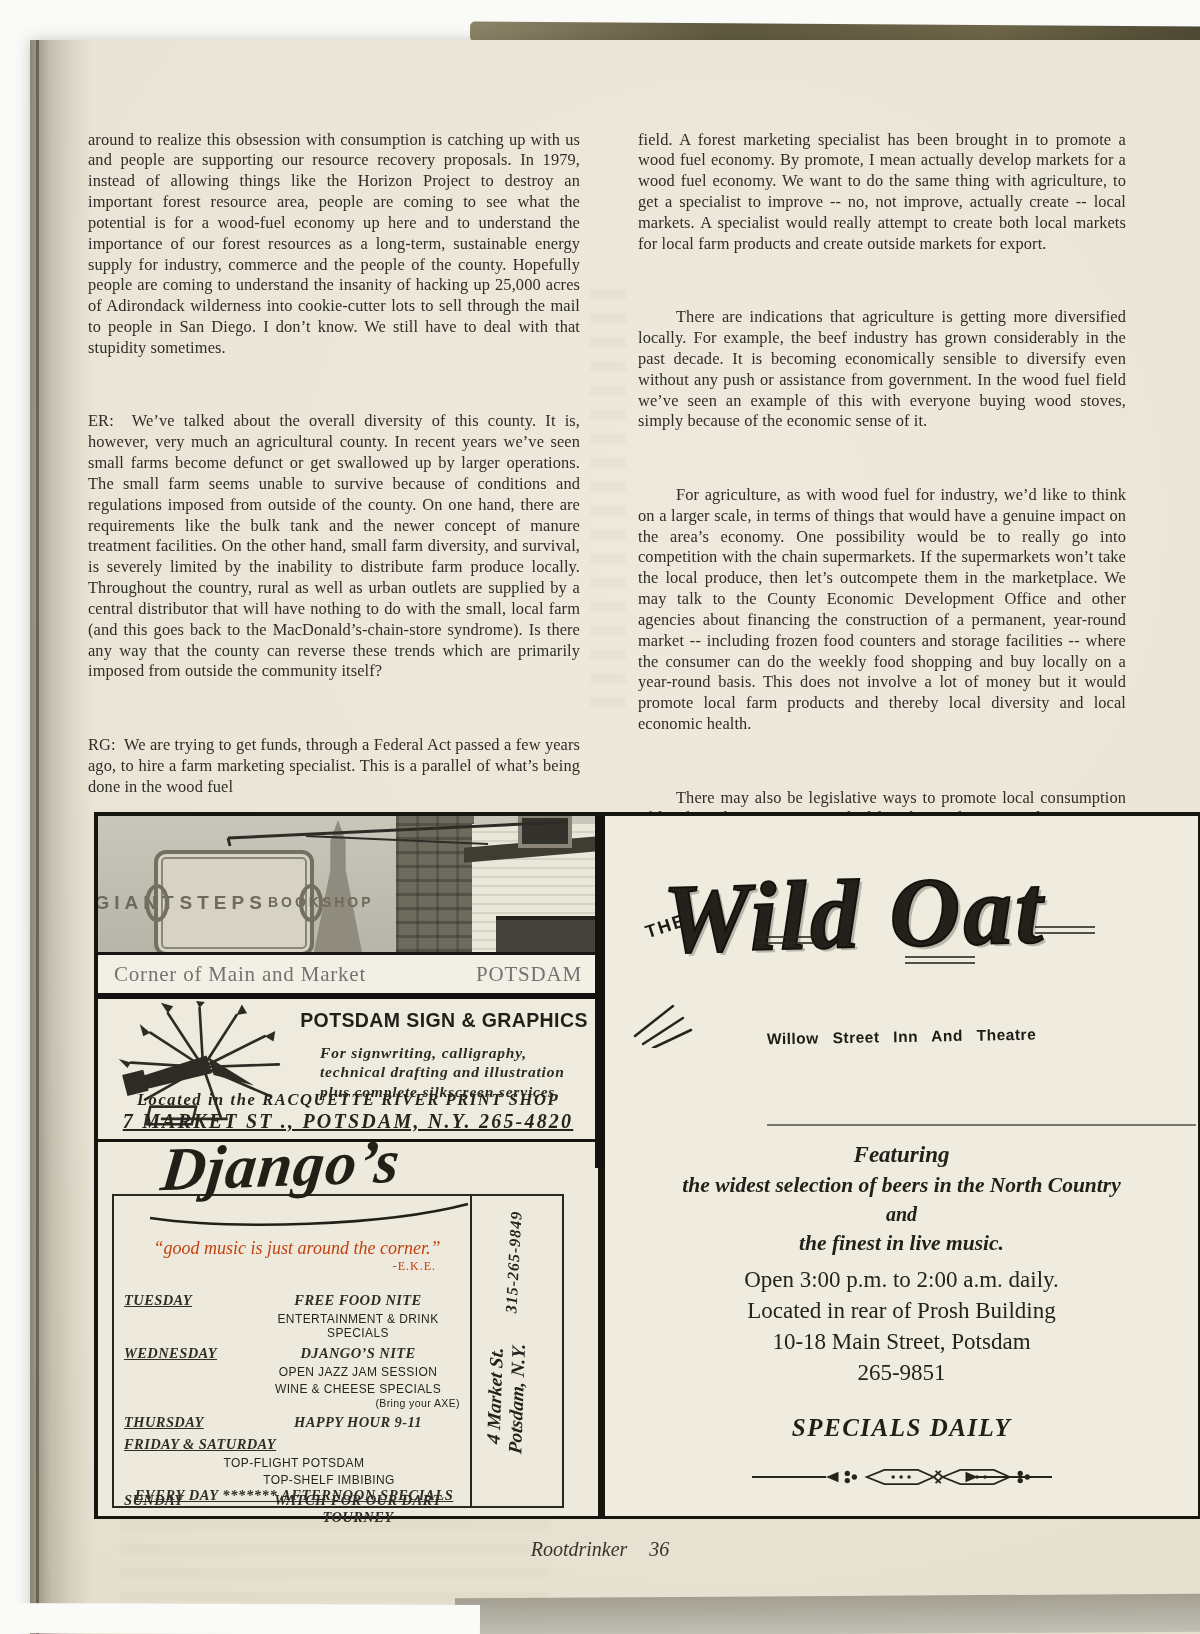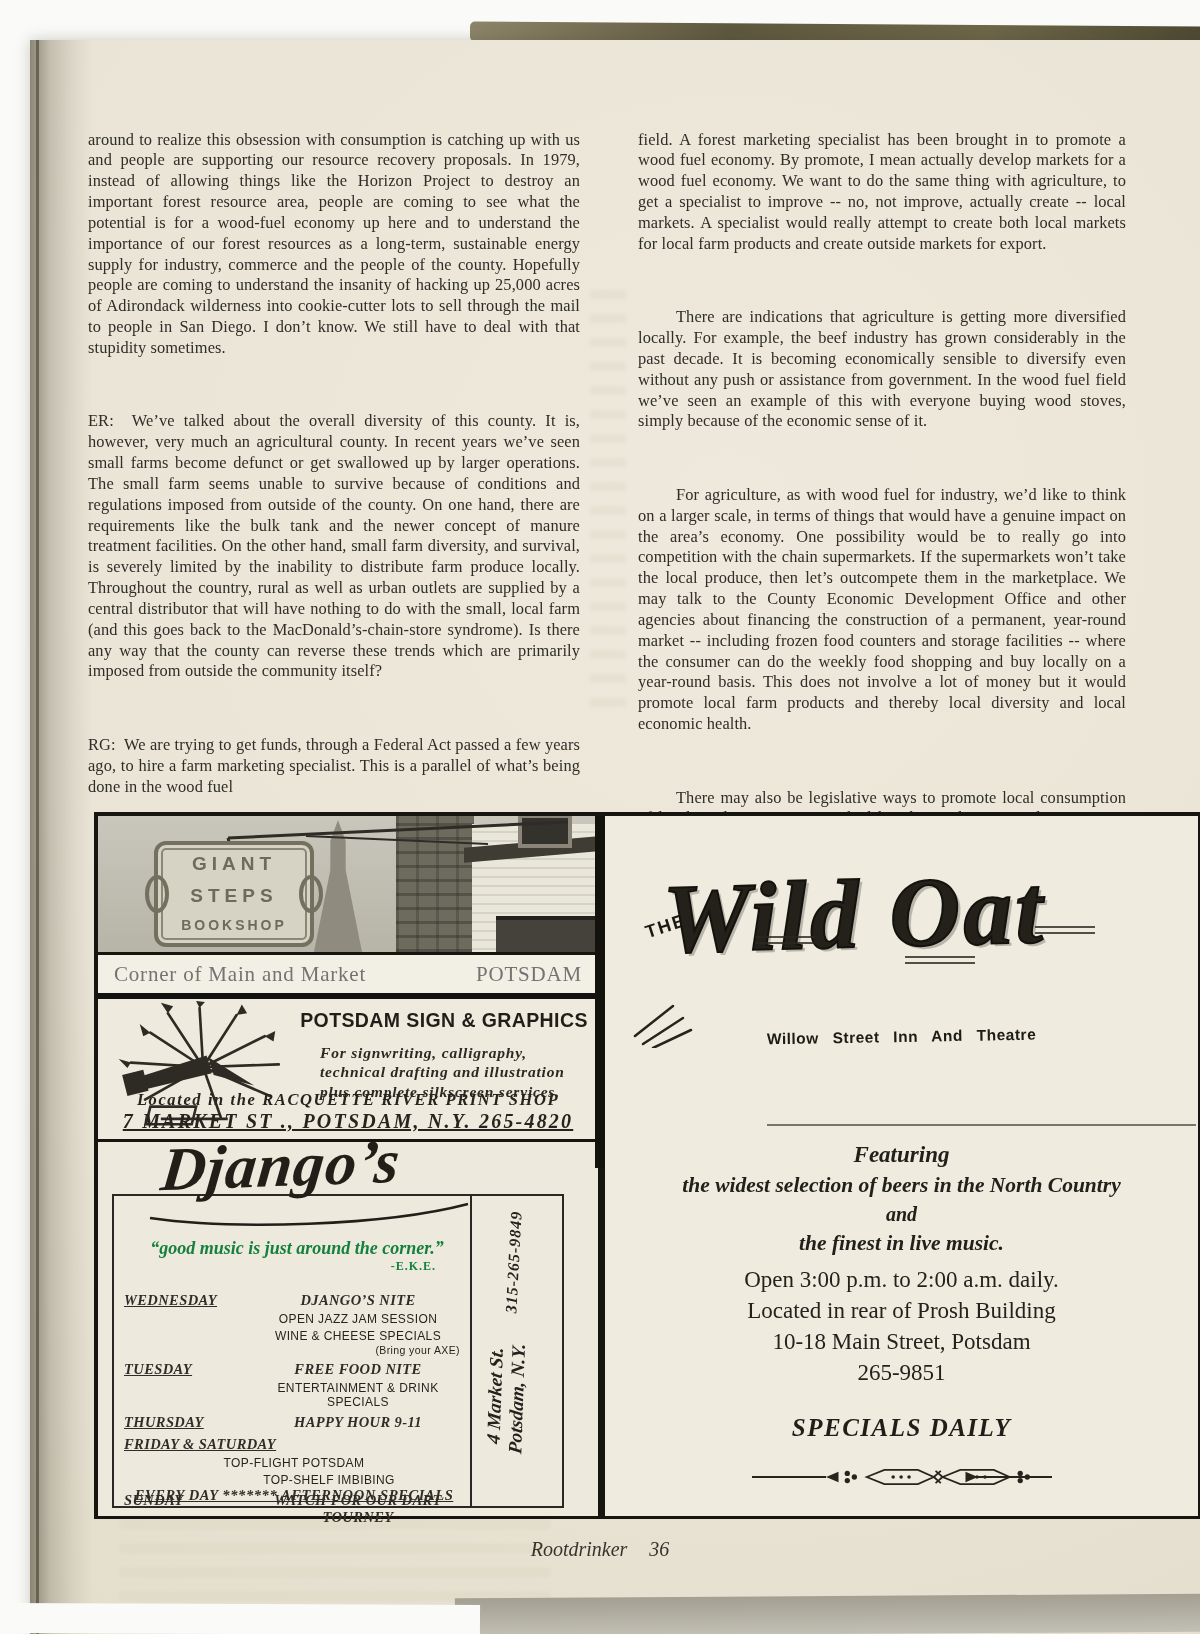--- a/index.html
+++ b/index.html
@@ -42,23 +42,23 @@
          clip-path:polygon(50% 0,66% 16%,66% 38%,100% 100%,0 100%,34% 38%,34% 16%);}
   .ph-stone{position:absolute;left:298px;top:0;width:78px;height:136px;background-color:#6d6a5e;
          background-image:repeating-linear-gradient(0deg, rgba(28,26,20,.30) 0 3px, transparent 3px 14px),
                           repeating-linear-gradient(90deg, rgba(28,26,20,.22) 0 3px, transparent 3px 20px);}
   .ph-white{position:absolute;left:374px;top:8px;right:0;height:128px;
          background:repeating-linear-gradient(180deg,#e9e6da 0 7px,#d6d3c6 7px 9px);}
   .ph-cornice{position:absolute;left:366px;top:26px;right:0;height:15px;background:#3f3c34;transform:skewY(-5deg);}
   .ph-storefront{position:absolute;left:398px;right:0;bottom:0;height:36px;background:#45423b;
          box-shadow:inset 0 4px 0 #23211c;}
   .ph-window{position:absolute;left:420px;top:0;width:46px;height:26px;background:#34322c;border:4px solid #8a8578;border-top-width:2px;}
-  .ph-sign{position:absolute;left:56px;top:25px;width:152px;height:98px;background:#d6d3c5;
+  .ph-sign{position:absolute;left:56px;top:34px;width:152px;height:98px;background:#d6d3c5;
          border:4px solid #73705f;border-radius:12px;box-shadow:inset 0 0 0 3px #d6d3c5, inset 0 0 0 5px #8a8778;
-         display:flex;flex-direction:column;align-items:center;justify-content:center;gap:11px;}
+         display:flex;flex-direction:row;align-items:center;justify-content:center;gap:1px;}
   .ph-sign::before,.ph-sign::after{content:"";position:absolute;top:30px;width:16px;height:30px;
          border:4px solid #73705f;border-radius:50%;background:transparent;}
   .ph-sign::before{left:-13px;} .ph-sign::after{right:-13px;}
   .ph-sign span{font-family:"Liberation Sans",sans-serif;font-weight:bold;color:#6e6a5c;letter-spacing:5px;font-size:19px;line-height:1.1;}
   .ph-sign span:last-child{font-size:14px;letter-spacing:3px;}
   .ph-pole{position:absolute;inset:0;}
   
   .photo-caption{height:38px;background:#f2efe4;border-bottom:6px solid #141210;
         display:flex;justify-content:space-between;align-items:center;padding:0 16px;
         font-size:21px;letter-spacing:.8px;color:#737373;}
@@ -73,22 +73,22 @@
         color:#26241e;}
   .sg-located div:first-child{font-size:16.5px;letter-spacing:1.6px;}
   .sg-located div:last-child{font-size:20px;letter-spacing:2.2px;text-decoration:underline;}
   
   .ad-dj{flex:1;position:relative;background:#edeadd;}
   .dj-frame{position:absolute;left:14px;top:52px;right:34px;bottom:8px;border:2px solid #2a2823;}
   .dj-vrule{position:absolute;left:372px;top:52px;bottom:8px;width:2px;background:#2a2823;}
   .dj-logo{position:absolute;left:64px;top:-12px;font-size:62px;font-weight:bold;font-style:italic;
         transform:skewX(-8deg) rotate(-2deg);color:#211f18;letter-spacing:1px;z-index:2;}
   .dj-swash{position:absolute;left:46px;top:58px;z-index:2;}
-  .dj-quote{position:absolute;left:34px;top:96px;width:330px;text-align:center;font-weight:bold;font-style:italic;
-        font-size:18px;color:#15803d;}
+  .dj-quote{position:absolute;left:34px;top:96px;width:330px;text-align:center;font-weight:normal;font-style:italic;
+        font-size:18px;color:#c2410c;}
   .dj-attr{display:block;text-align:right;padding-right:26px;font-size:12px;letter-spacing:1px;font-style:normal;}
   .dj-sched{position:absolute;left:26px;top:150px;width:340px;font-size:14.5px;}
   .dj-row{display:flex;margin-bottom:5px;}
   .dj-day{width:128px;font-weight:bold;font-style:italic;text-decoration:underline;letter-spacing:.4px;flex:none;}
   .dj-rowlines{flex:1;text-align:center;}
   .dj-feature{font-weight:bold;font-style:italic;letter-spacing:.4px;}
   .dj-sans{font-family:"Liberation Sans",sans-serif;font-size:12px;letter-spacing:.4px;margin-top:3px;color:#26241e;}
   .dj-small{font-size:10.5px;text-align:right;padding-right:4px;margin-top:1px;}
   .dj-shift{padding-left:70px;}
   .dj-block .dj-day{width:auto;}
@@ -221,33 +221,33 @@
           <div class="dj-logo">Django’s</div>
           <svg class="dj-swash" width="330" height="26" viewBox="0 0 330 26">
             <path d="M6,18 C90,30 240,26 324,4" fill="none" stroke="#211f18" stroke-width="2.5"></path>
           </svg>
           <div class="dj-quote">
             <span>“good music is just around the corner.”</span>
             <span class="dj-attr">-E.K.E.</span>
           </div>
           <div class="dj-sched">
             <div class="dj-row">
+              <span class="dj-day">TUESDAY</span>
+              <span class="dj-rowlines">
+                <div class="dj-feature">FREE FOOD NITE</div>
+                <div class="dj-sans">ENTERTAINMENT &amp; DRINK SPECIALS</div>
+              </span>
+            </div>
+            <div class="dj-row">
               <span class="dj-day">WEDNESDAY</span>
               <span class="dj-rowlines">
                 <div class="dj-feature">DJANGO’S NITE</div>
                 <div class="dj-sans">OPEN JAZZ JAM SESSION</div>
                 <div class="dj-sans">WINE &amp; CHEESE SPECIALS</div>
                 <div class="dj-sans dj-small">(Bring your AXE)</div>
-              </span>
-            </div>
-            <div class="dj-row">
-              <span class="dj-day">TUESDAY</span>
-              <span class="dj-rowlines">
-                <div class="dj-feature">FREE FOOD NITE</div>
-                <div class="dj-sans">ENTERTAINMENT &amp; DRINK SPECIALS</div>
               </span>
             </div>
             <div class="dj-row">
               <span class="dj-day">THURSDAY</span>
               <span class="dj-rowlines">
                 <div class="dj-feature">HAPPY HOUR 9-11</div>
               </span>
             </div>
             <div class="dj-row dj-block">
               <span class="dj-day">FRIDAY &amp; SATURDAY</span>

